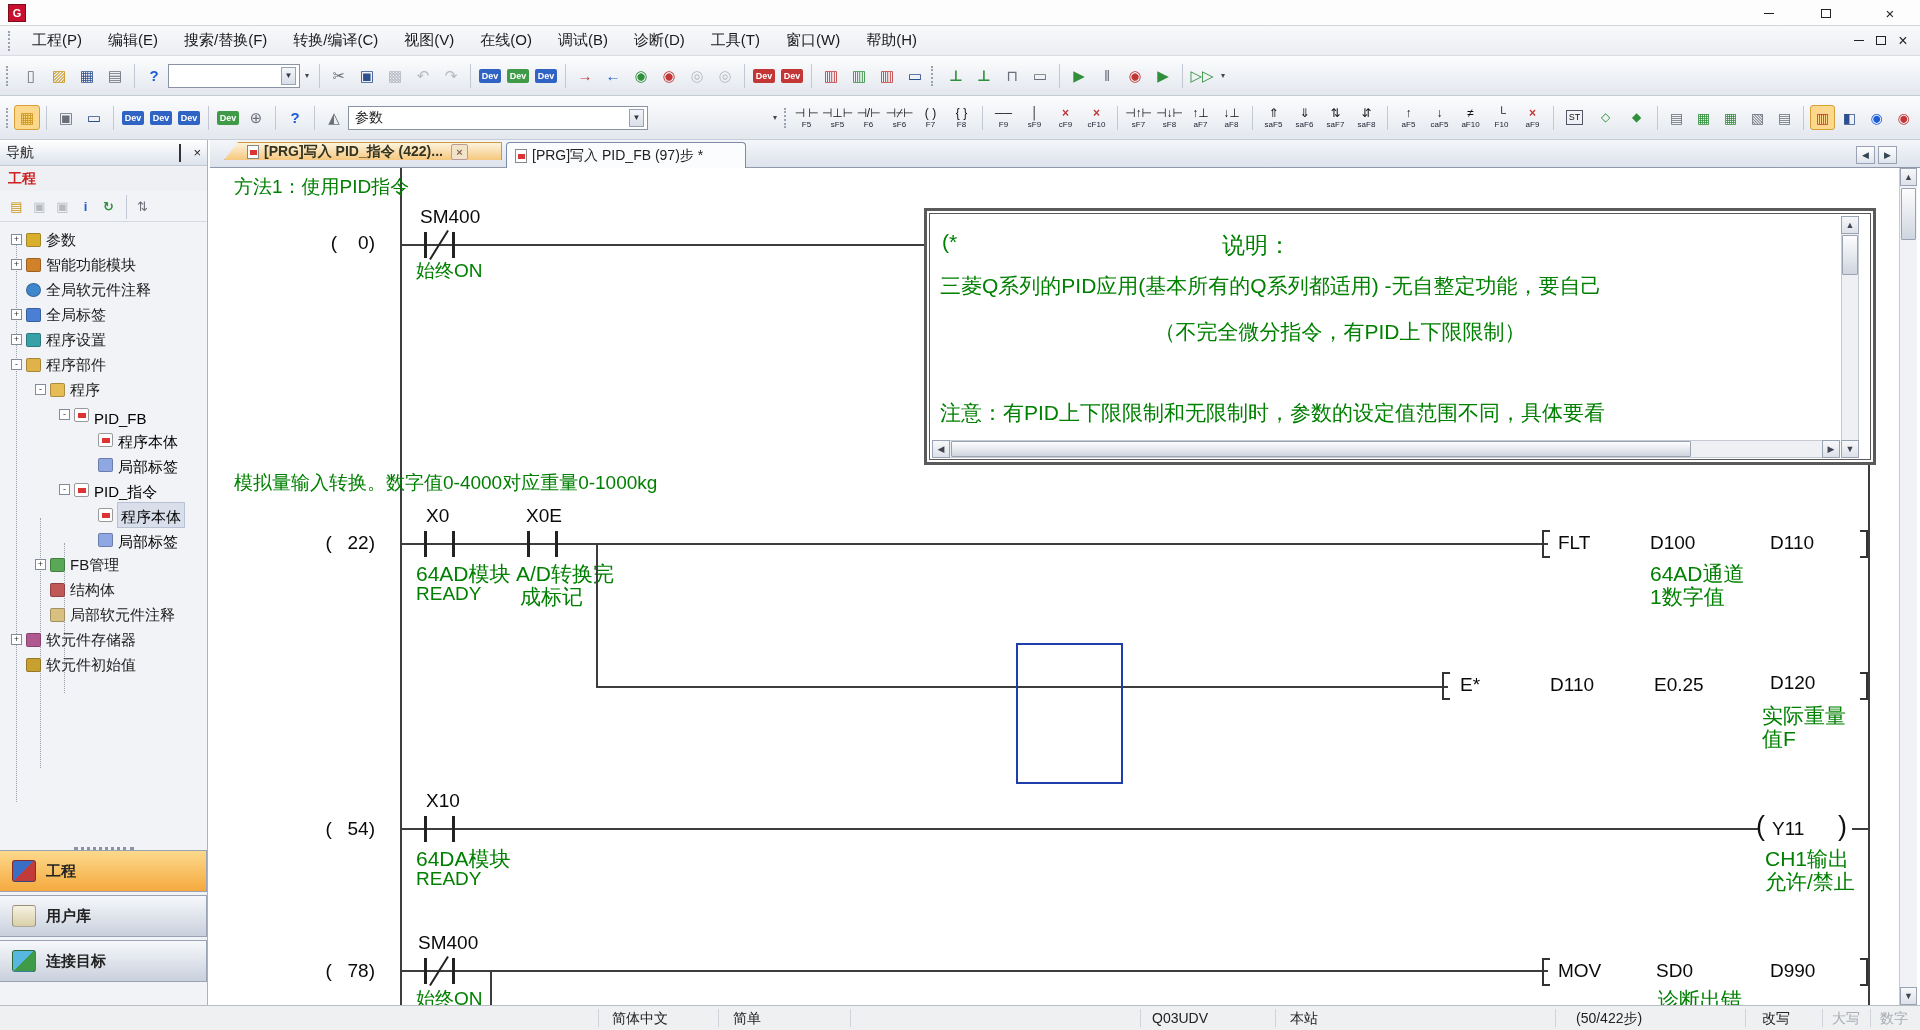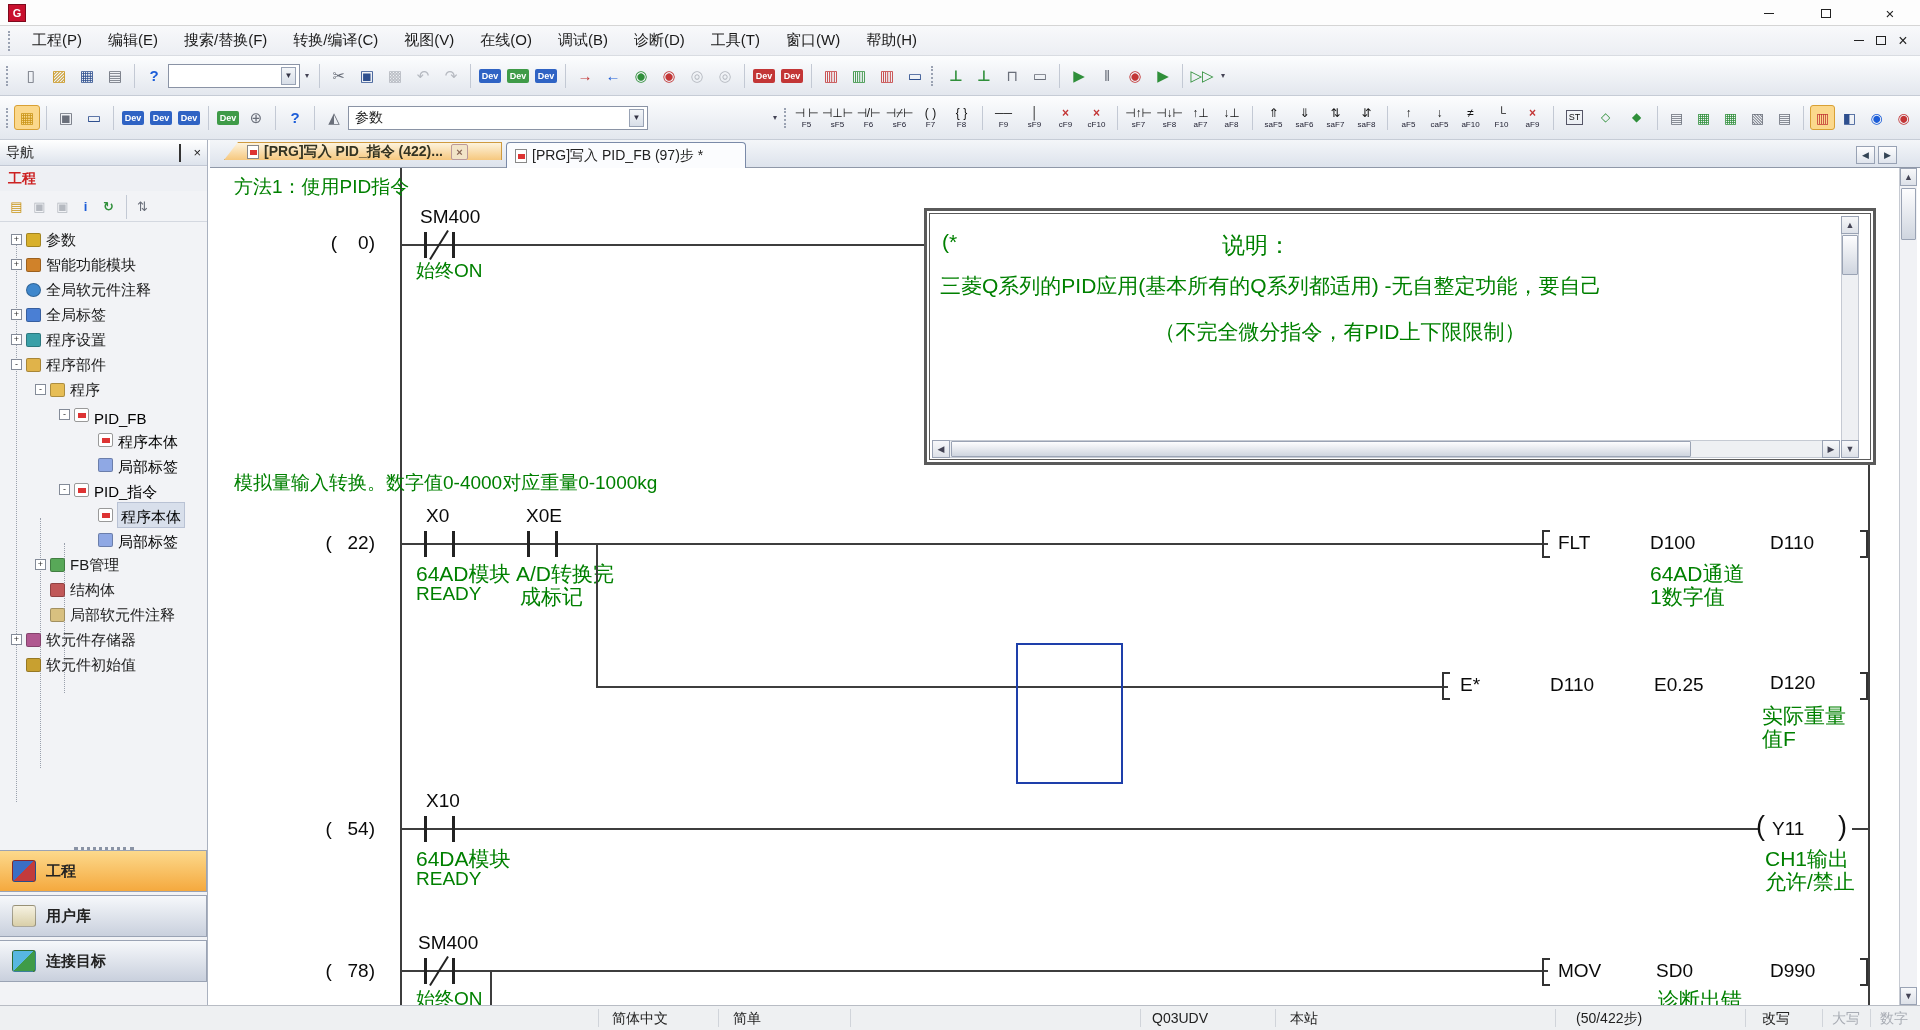--- a/index.html
+++ b/index.html
@@ -536,20 +536,21 @@
     <div class="cbar" style="left:242px;top:64px;"></div>
     <div class="slash" style="left:228px;top:60px;"></div>
     <div class="cm" style="left:206px;top:90px;font-size:19px;">始终ON</div>
 
     <div id="notebox">
       <div id="noteinner">
         <div class="noteln" style="left:12px;top:16px;">(*</div>
         <div class="noteln" style="left:292px;top:16px;font-size:23px;">说明：</div>
         <div class="noteln" style="left:10px;top:58px;width:918px;">三菱Q系列的PID应用(基本所有的Q系列都适用) -无自整定功能，要自己</div>
         <div class="noteln" style="left:0;top:104px;width:820px;text-align:center;">（不完全微分指令，有PID上下限限制）</div>
+        <div class="noteln" style="left:10px;top:185px;width:918px;">注意：有PID上下限限制和无限制时，参数的设定值范围不同，具体要看</div>
 
         <div class="strack" style="left:2px;top:226px;width:908px;height:18px;"></div>
         <div class="sbtn" style="left:2px;top:226px;width:18px;height:18px;">◀</div>
         <div class="sthumb" style="left:21px;top:227px;width:740px;height:16px;"></div>
         <div class="sbtn" style="left:892px;top:226px;width:18px;height:18px;">▶</div>
 
         <div class="strack" style="left:911px;top:2px;width:18px;height:242px;"></div>
         <div class="sbtn" style="left:911px;top:2px;width:18px;height:18px;">▲</div>
         <div class="sthumb" style="left:912px;top:21px;width:16px;height:40px;"></div>
         <div class="sbtn" style="left:911px;top:226px;width:18px;height:18px;">▼</div>

